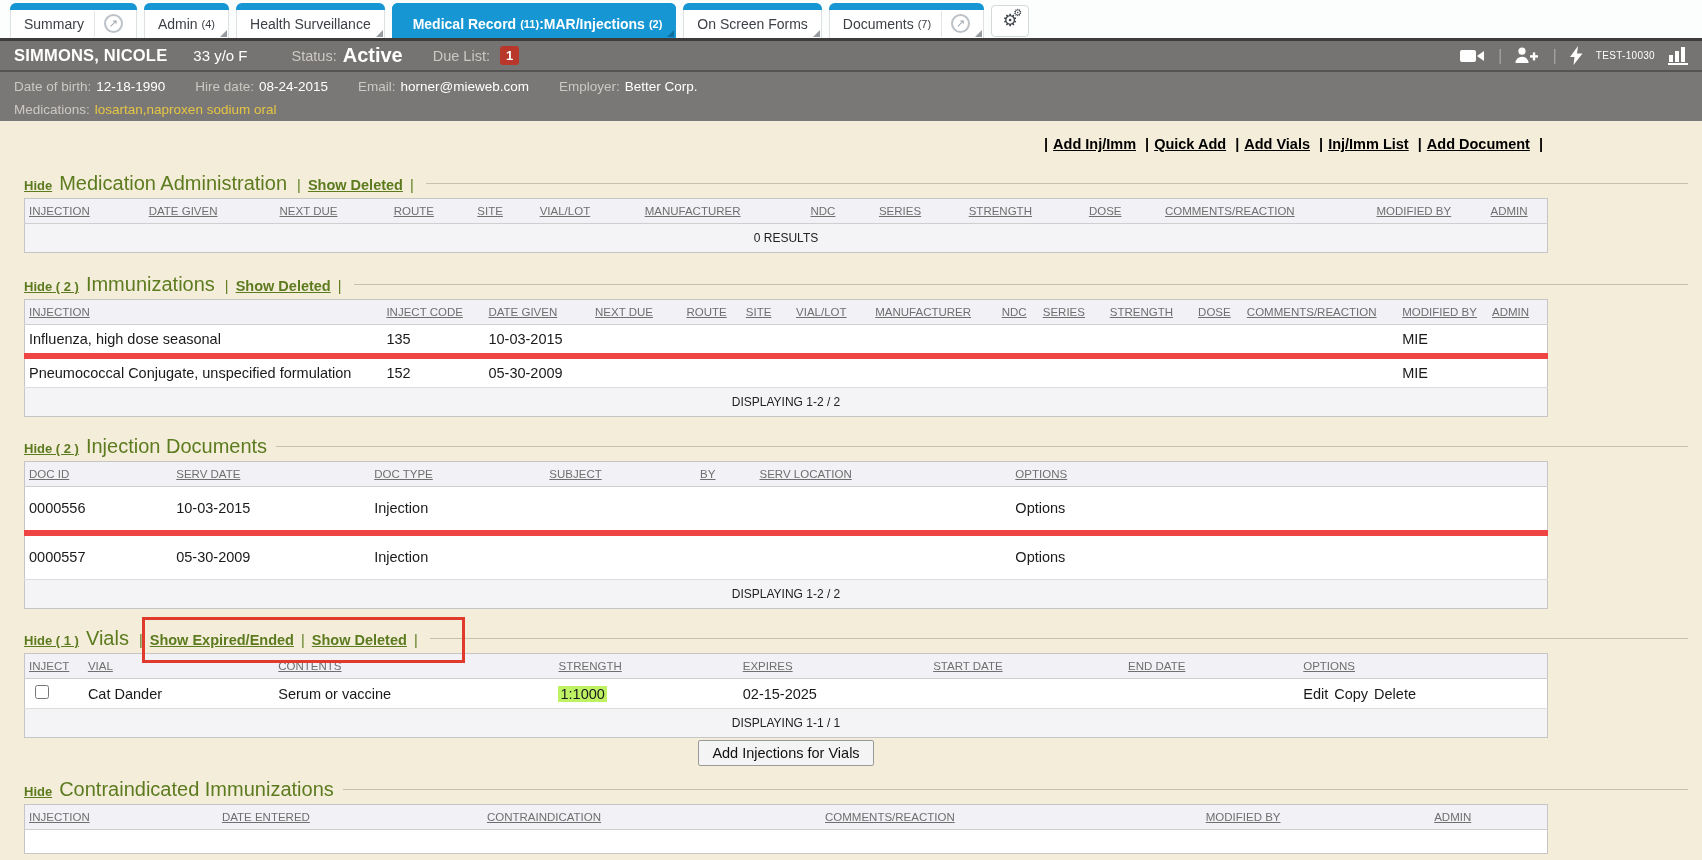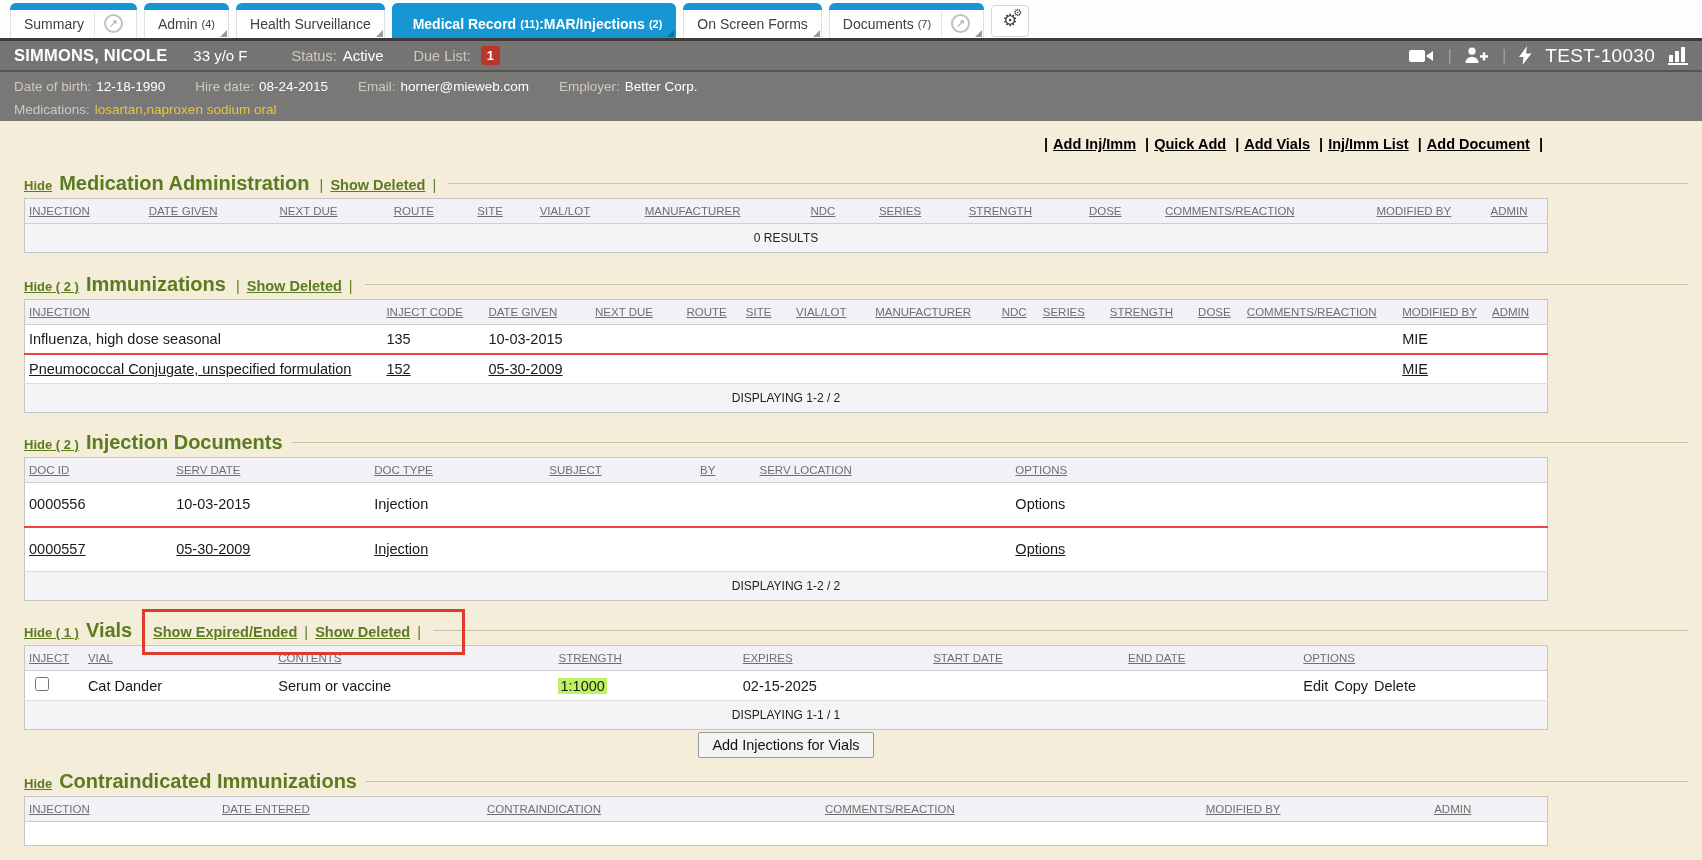--- a/index.html
+++ b/index.html
@@ -57,30 +57,30 @@
   .pt-block { border-top:3px solid #3e3c3a; background:#7a7876; color:#fff; }
   .pt-row1 {
     height:31px; display:flex; align-items:center; padding:0 14px;
     border-bottom:2px solid #565452; background:#767472;
   }
   .pt-name { font-size:16.5px; font-weight:bold; letter-spacing:.2px; }
   .pt-agesex { font-size:15px; margin-left:26px; }
   .pt-label { color:#ccc9c4; }
   .pt-row1 .pt-label { font-size:14.5px; }
   .pt-status-lab { margin-left:44px; }
-  .pt-status-val { font-weight:normal; margin-left:6px; font-size:15px; }
+  .pt-status-val { font-weight:bold; margin-left:6px; font-size:20px; }
   .pt-due-lab { margin-left:30px; }
   .due-badge {
     margin-left:10px; background:#b8372a; color:#fff; font-weight:bold;
     font-size:13px; padding:2px 6px; border-radius:3px; cursor:pointer;
   }
   .pt-right { margin-left:auto; display:flex; align-items:center; gap:13px; }
   .pt-sep { color:#a3a19d; font-size:17px; font-weight:300; }
   .hdr-ic { display:flex; align-items:center; cursor:pointer; }
-  .chart-id { font-size:19px; letter-spacing:.3px; }
+  .chart-id { font-size:10px; letter-spacing:.3px; }
   .bar-ic { border-bottom:2px solid #fff; padding-bottom:1px; }
 
   .pt-row2, .pt-row3 { display:flex; align-items:center; padding:0 14px; font-size:13.5px; }
   .pt-row2 { height:25px; padding-top:3px;align-items:center; }
   .pt-row3 { height:24px; }
   .pt-pair { margin-right:30px; }
   .pt-pair .pt-label { margin-right:5px; }
   .med-link { color:#e5c544; cursor:pointer; }
 
   
@@ -90,35 +90,35 @@
     font-size:14.5px; font-weight:bold; color:#000;
   }
   .actions .lnk { text-decoration:underline; cursor:pointer;text-align:center; }
   .actions .pipe { margin:0 5px; }
 
   .sec-head { display:flex; align-items:baseline; position:relative; }
   .hide-lnk {
     color:#5c7b1f; font-size:13px; font-weight:bold; text-decoration:underline;
     cursor:pointer; white-space:nowrap;
   }
-  .sec-title { color:#5c7b1f; font-size:20px; font-weight:bold; margin-left:7px; white-space:nowrap; }
+  .sec-title { color:#5c7b1f; font-size:20px; font-weight:normal; margin-left:7px; white-space:nowrap; }
   .sec-links { color:#5c7b1f; font-size:14.5px; margin-left:7px; white-space:nowrap; }
   .sec-links .g-lnk { text-decoration:underline; font-weight:bold; cursor:pointer; }
   .sec-links .g-pipe { margin:0 3px; }
   .rule { flex:1; align-self:center; border-top:1px solid #c9c2ab; margin-left:9px; }
 
   table { width:1524px; table-layout:fixed; border-collapse:collapse; background:#fff;
           border:1px solid #c6c6c6; margin-top:3px; }
   th {
     background:#f2f2f6; color:#6f6f6f; font-weight:normal; font-size:11.5px;
     text-decoration:underline; text-align:left; padding:6px 4px 6px 4px;
     border-bottom:1px solid #cfcfcf; white-space:nowrap; overflow:hidden; cursor:pointer;
   }
   td { font-size:14.5px; padding:6px 4px; white-space:nowrap; overflow:hidden; }
-  tbody tr.sep td { border-top:2px solid #ef4444;text-decoration:underline; }
+  tbody tr.sep td { border-top:6px solid #ef4444; }
   .tall td { padding:13px 4px 14px 4px; }
   tr.foot td {
     background:#f4f4f7; text-align:center; font-size:12px; color:#222;
     padding:7px; border-top:1px solid #dcdcdc;
   }
   .hl { background:#bef264; padding:0 2px; }
   .opt-lnk { cursor:pointer; margin-right:6px; }
   input[type=checkbox] { width:14px; height:14px; margin:0 0 0 6px; }
 
   .sec-medadmin { margin-top:20px; }

